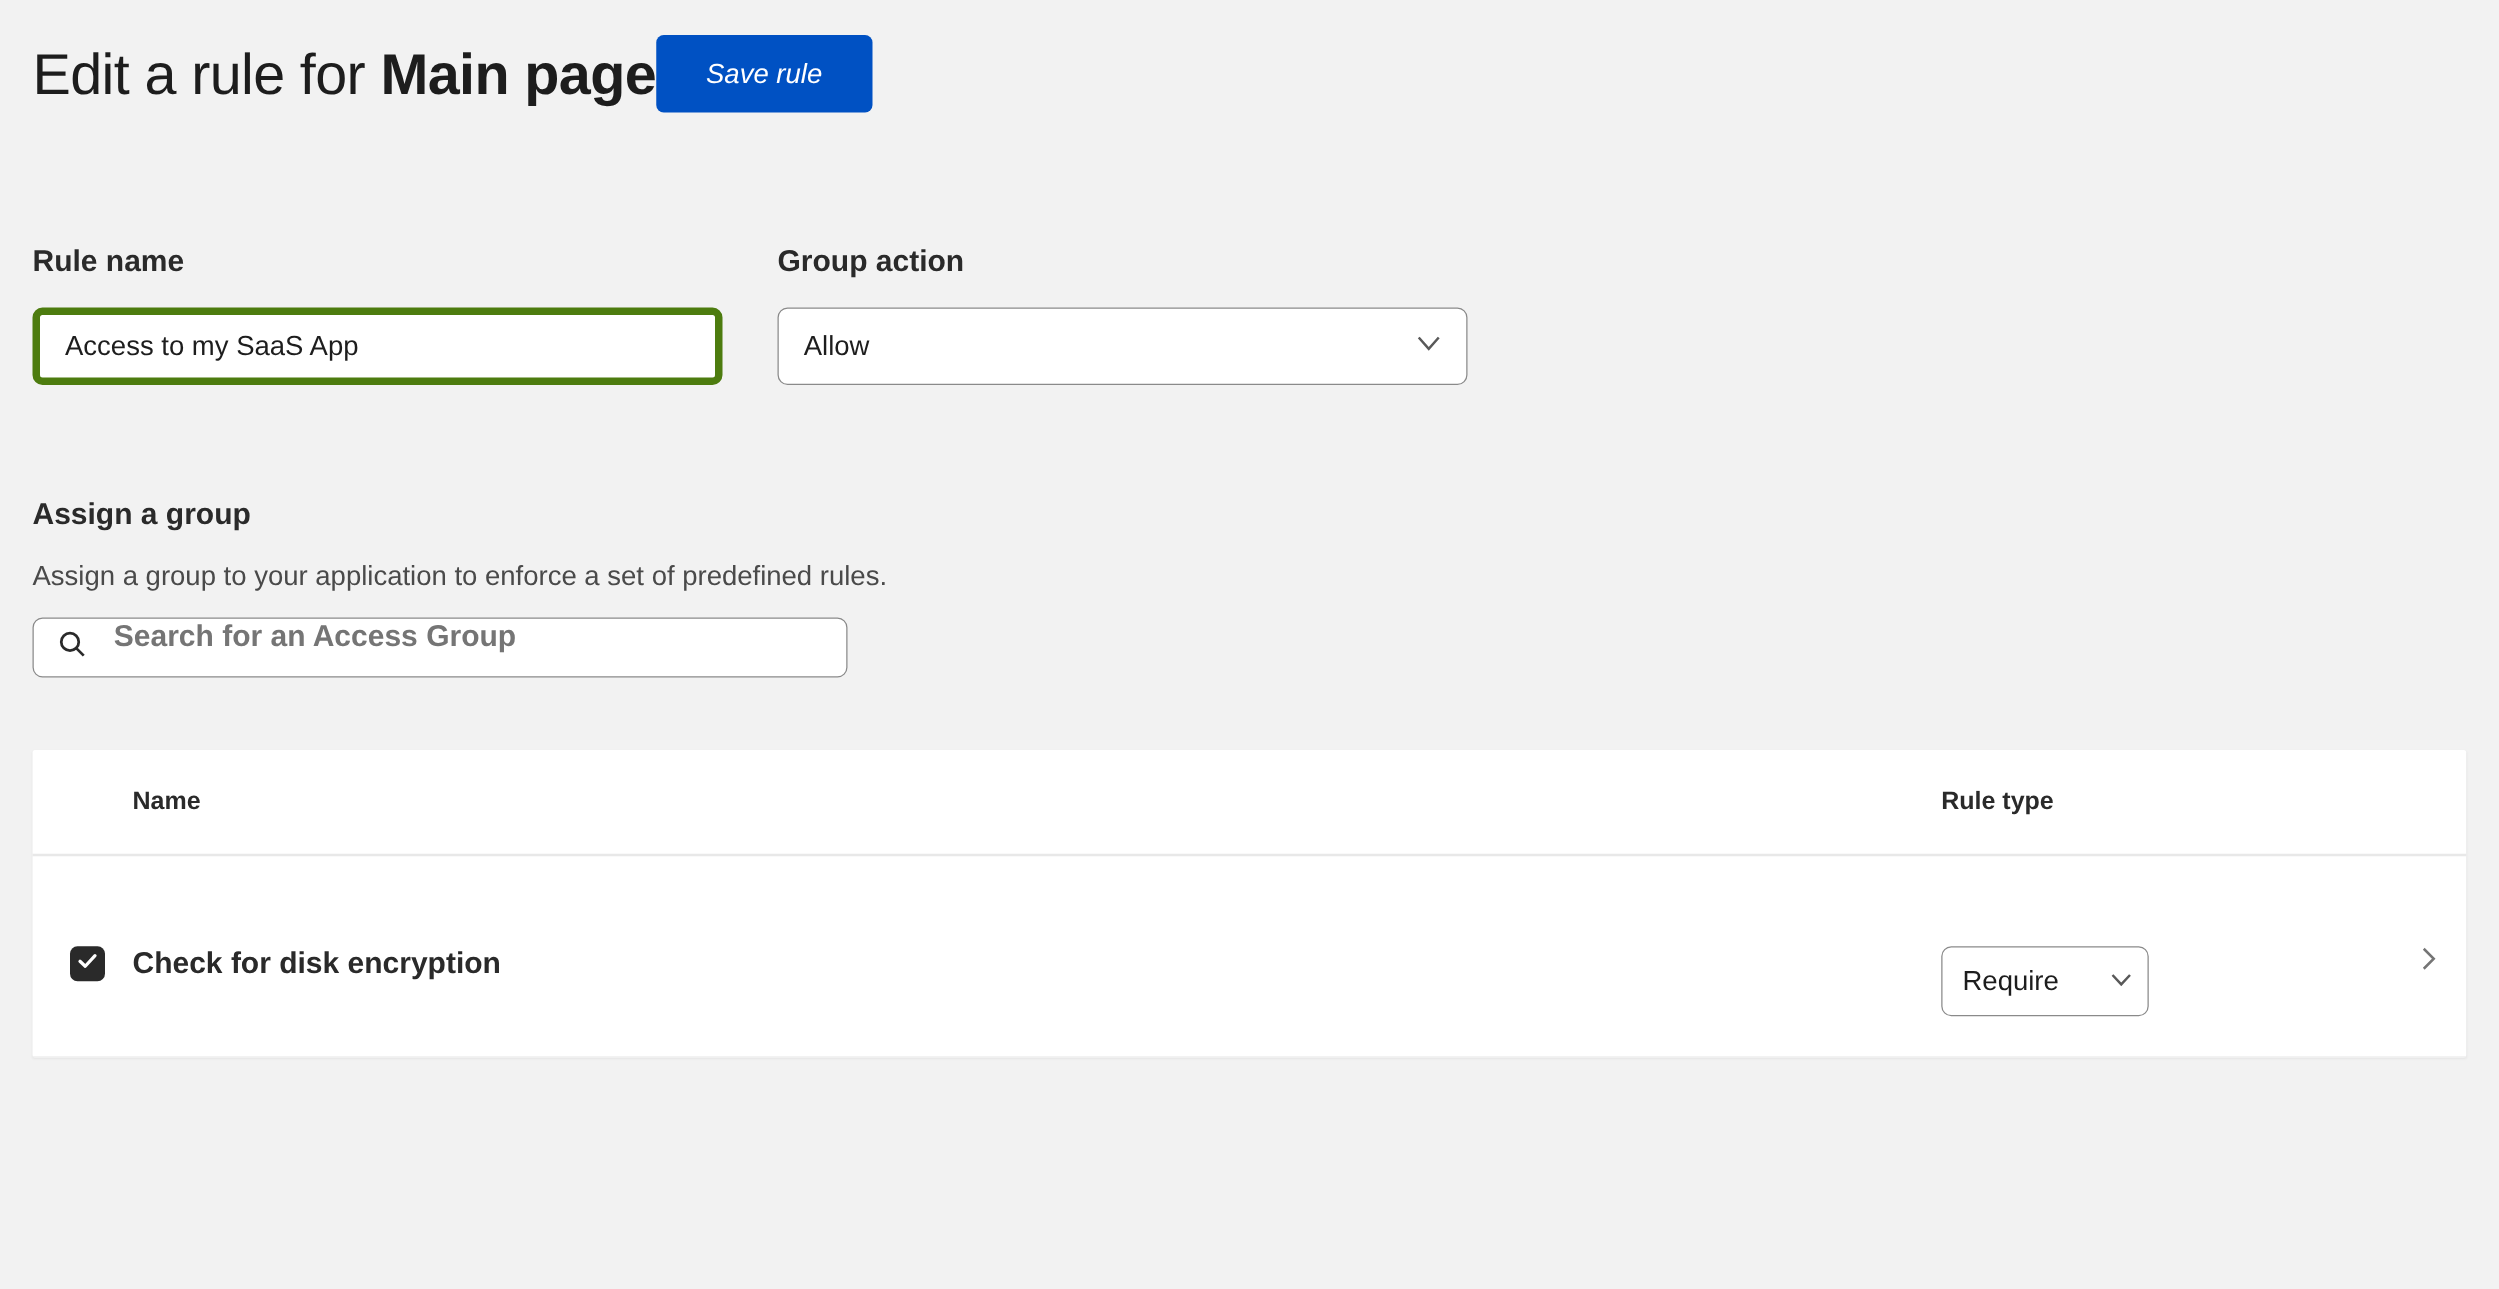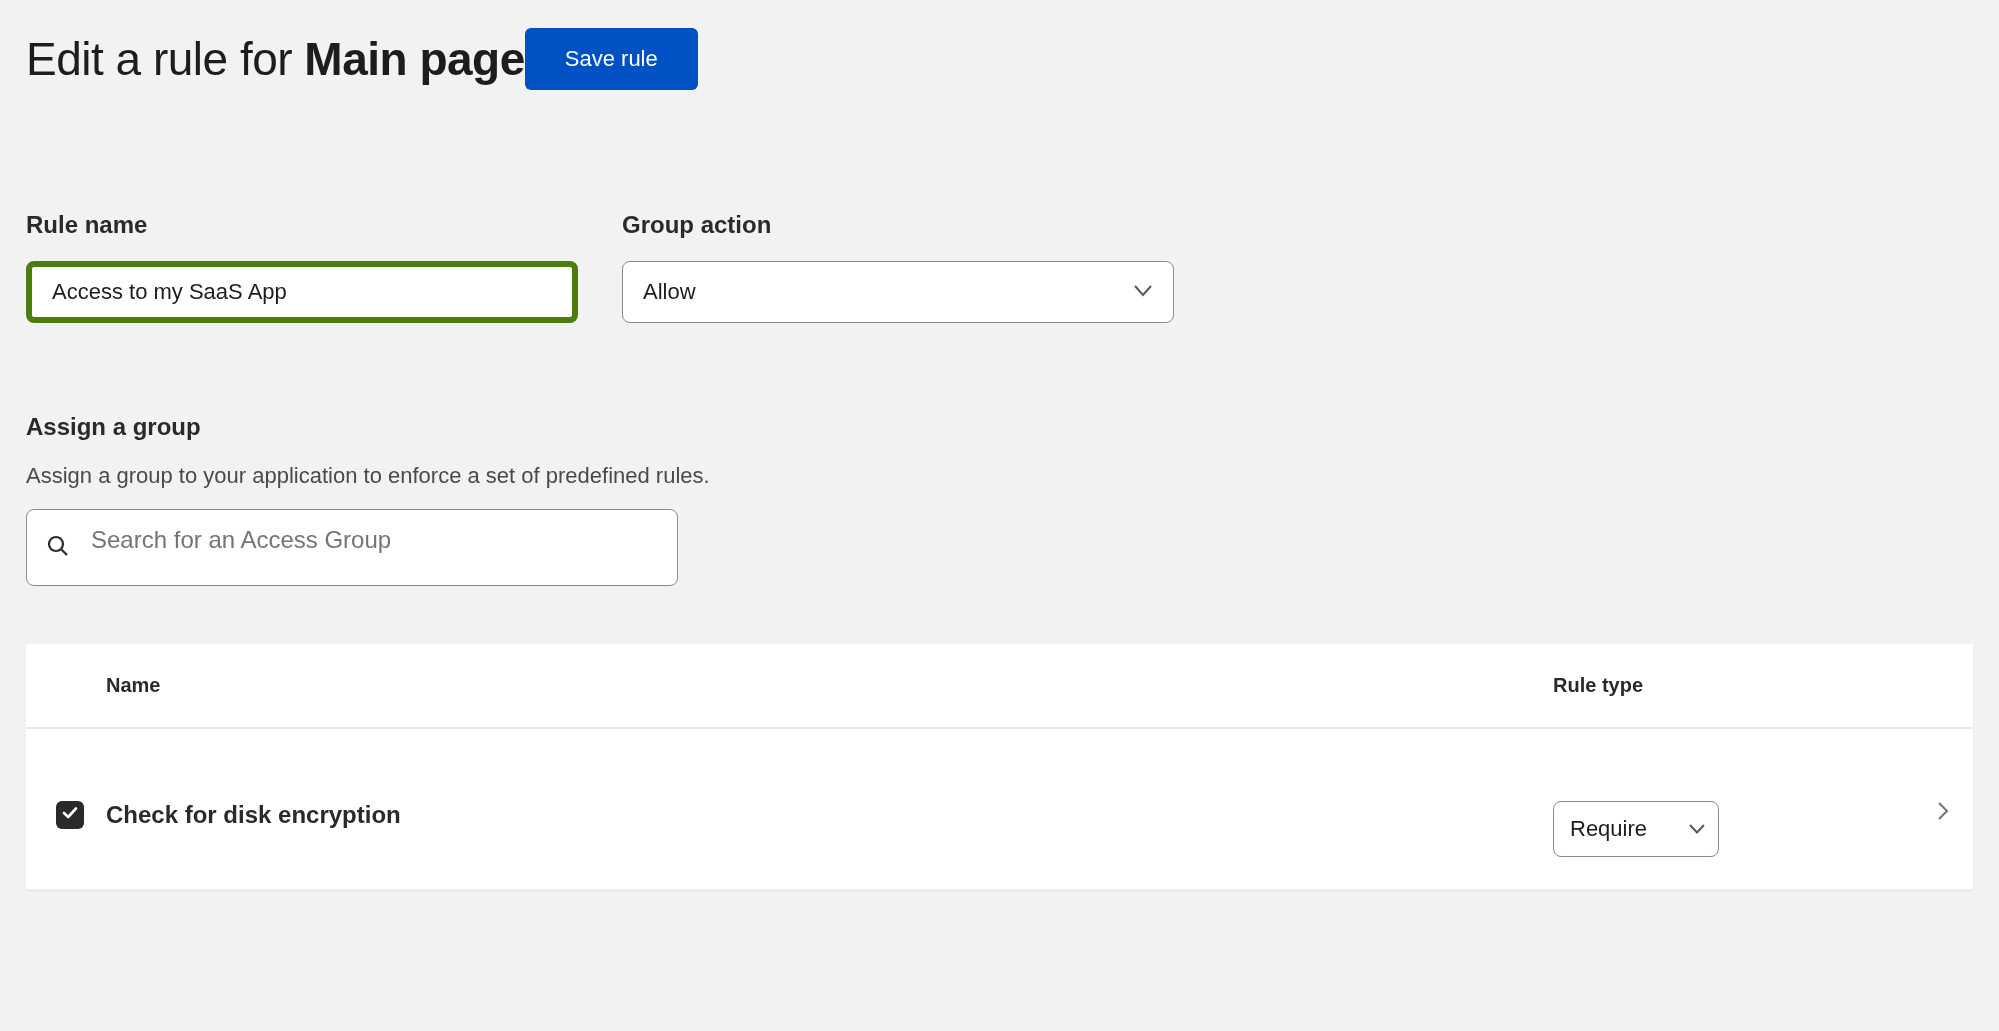--- a/index.html
+++ b/index.html
@@ -28,36 +28,36 @@
       font-weight: 700;
     }
     .save-btn {
       background: #0051c3;
       color: #fff;
       border: none;
       border-radius: 6px;
       padding: 18px 40px;
       font-size: 22px;
       cursor: pointer;
+      font-style: italic;
     }
     .form-row {
       display: flex;
       gap: 44px;
       margin-bottom: 90px;
     }
     .form-field {
       display: flex;
       flex-direction: column;
     }
     .field-label {
       font-size: 24px;
       font-weight: 700;
       margin-bottom: 22px;
       color: #2a2a2a;
-      margin-top: 15px;
     }
     .text-input {
       width: 552px;
       height: 62px;
       border: 6px solid #4d7c0f;
       border-radius: 8px;
       background: #fff;
       padding: 0 20px;
       font-size: 22px;
       color: #1d1d1d;
@@ -98,27 +98,28 @@
       color: #4a4a4a;
       margin-bottom: 20px;
     }
     .search-wrap {
       position: relative;
       width: 652px;
       margin-bottom: 58px;
     }
     .search-input {
       width: 100%;
-      height: 77px;
+      height: 48px;
       border: 1px solid #8a8a8a;
       border-radius: 8px;
       background: #fff;
       padding: 0 20px 16px 64px;
       font-size: 24px;
       color: #1d1d1d;
+      font-weight: bold;
     }
     .search-input::placeholder {
       color: #757575;
     }
     .search-icon {
       position: absolute;
       left: 20px;
       top: 50%;
       transform: translateY(-50%);
     }

